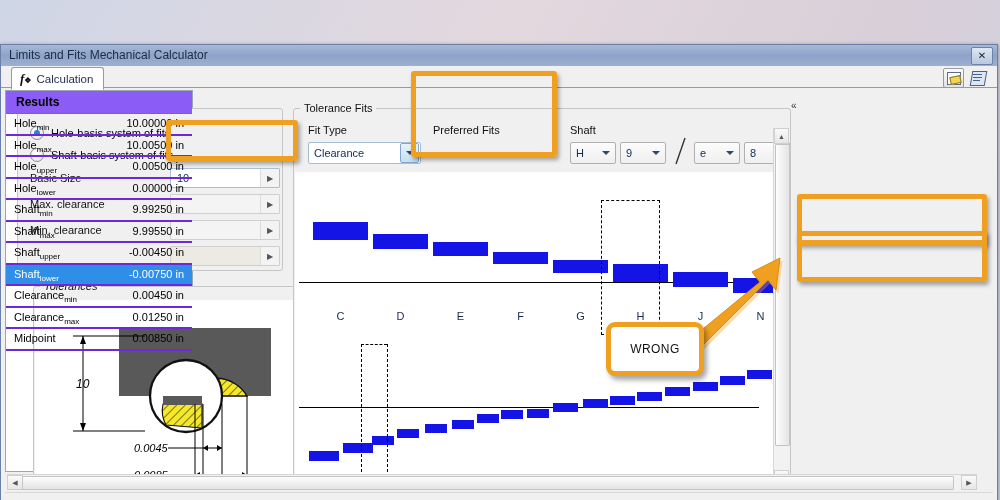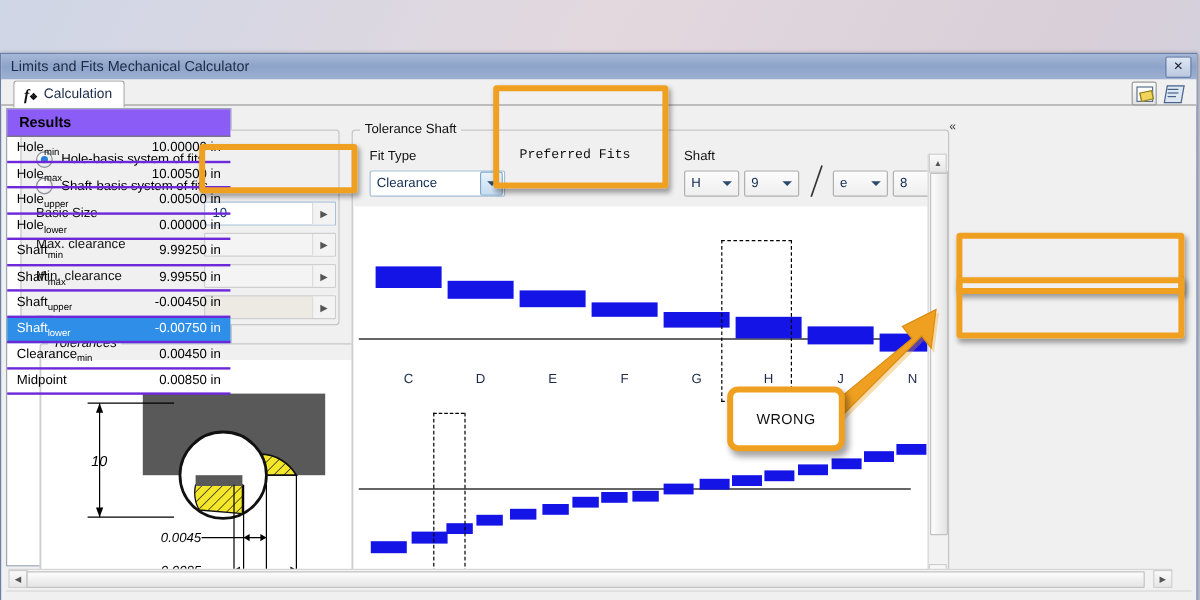--- a/index.html
+++ b/index.html
@@ -234,31 +234,31 @@
           <line x1="133" y1="175" x2="160" y2="175" stroke="#000" stroke-width="1"></line>
           <line x1="160" y1="175" x2="212" y2="175" stroke="#000" stroke-width="1"></line>
           <polygon points="160,175 165,172 165,178" fill="#000"></polygon>
           <polygon points="212,175 207,172 207,178" fill="#000"></polygon>
           <text x="99" y="179" font-family="Liberation Sans, sans-serif" font-size="11" fill="#000">0.0085</text>
         </svg>
       </div>
     </fieldset>
 
     <fieldset class="grp" id="grp-zones">
-      <legend>Tolerance Shaft</legend>
+      <legend>Tolerance Fits</legend>
 
       <div class="lab" style="left:14px;top:10px;">Fit Type</div>
       <div class="combo" style="left:14px;top:28px;width:111px;">
         <span class="txt">Clearance</span>
         <span class="dd">
             <i class="caret"></i>
           </span>
       </div>
 
-      <div class="lab" style="left:139px;top:10px;font-family:Liberation Mono, monospace;">Preferred Fits</div>
+      <div class="lab" style="left:139px;top:10px;">Preferred Fits</div>
 
       <div class="lab" style="left:276px;top:10px;">Shaft</div>
       <div class="combo small" style="left:276px;top:28px;width:44px;">
         <span class="txt">H</span>
         <span class="dd">
             <i class="caret"></i>
           </span>
       </div>
       <div class="combo small" style="left:326px;top:28px;width:44px;">
         <span class="txt">9</span>
@@ -376,20 +376,24 @@
           </div>
           <div class="resrow sel">
             <span class="k">Shaft<sub>lower</sub></span>
             <span class="v">-0.00750 in</span>
           </div>
           <div class="resrow">
             <span class="k">Clearance<sub>min</sub></span>
             <span class="v">0.00450 in</span>
           </div>
           <div class="resrow">
+            <span class="k">Clearance<sub>max</sub></span>
+            <span class="v">0.01250 in</span>
+          </div>
+          <div class="resrow">
             <span class="k">Midpoint</span>
             <span class="v">0.00850 in</span>
           </div>
         </div>
     </div>
     <div class="collapse" style="left:786px;top:10px;">«</div>
   </div>
 
   <div class="hsb" style="left:6px;top:429px;width:970px;">
     <div class="btn" style="position:absolute;left:0;top:0;">◀</div>

